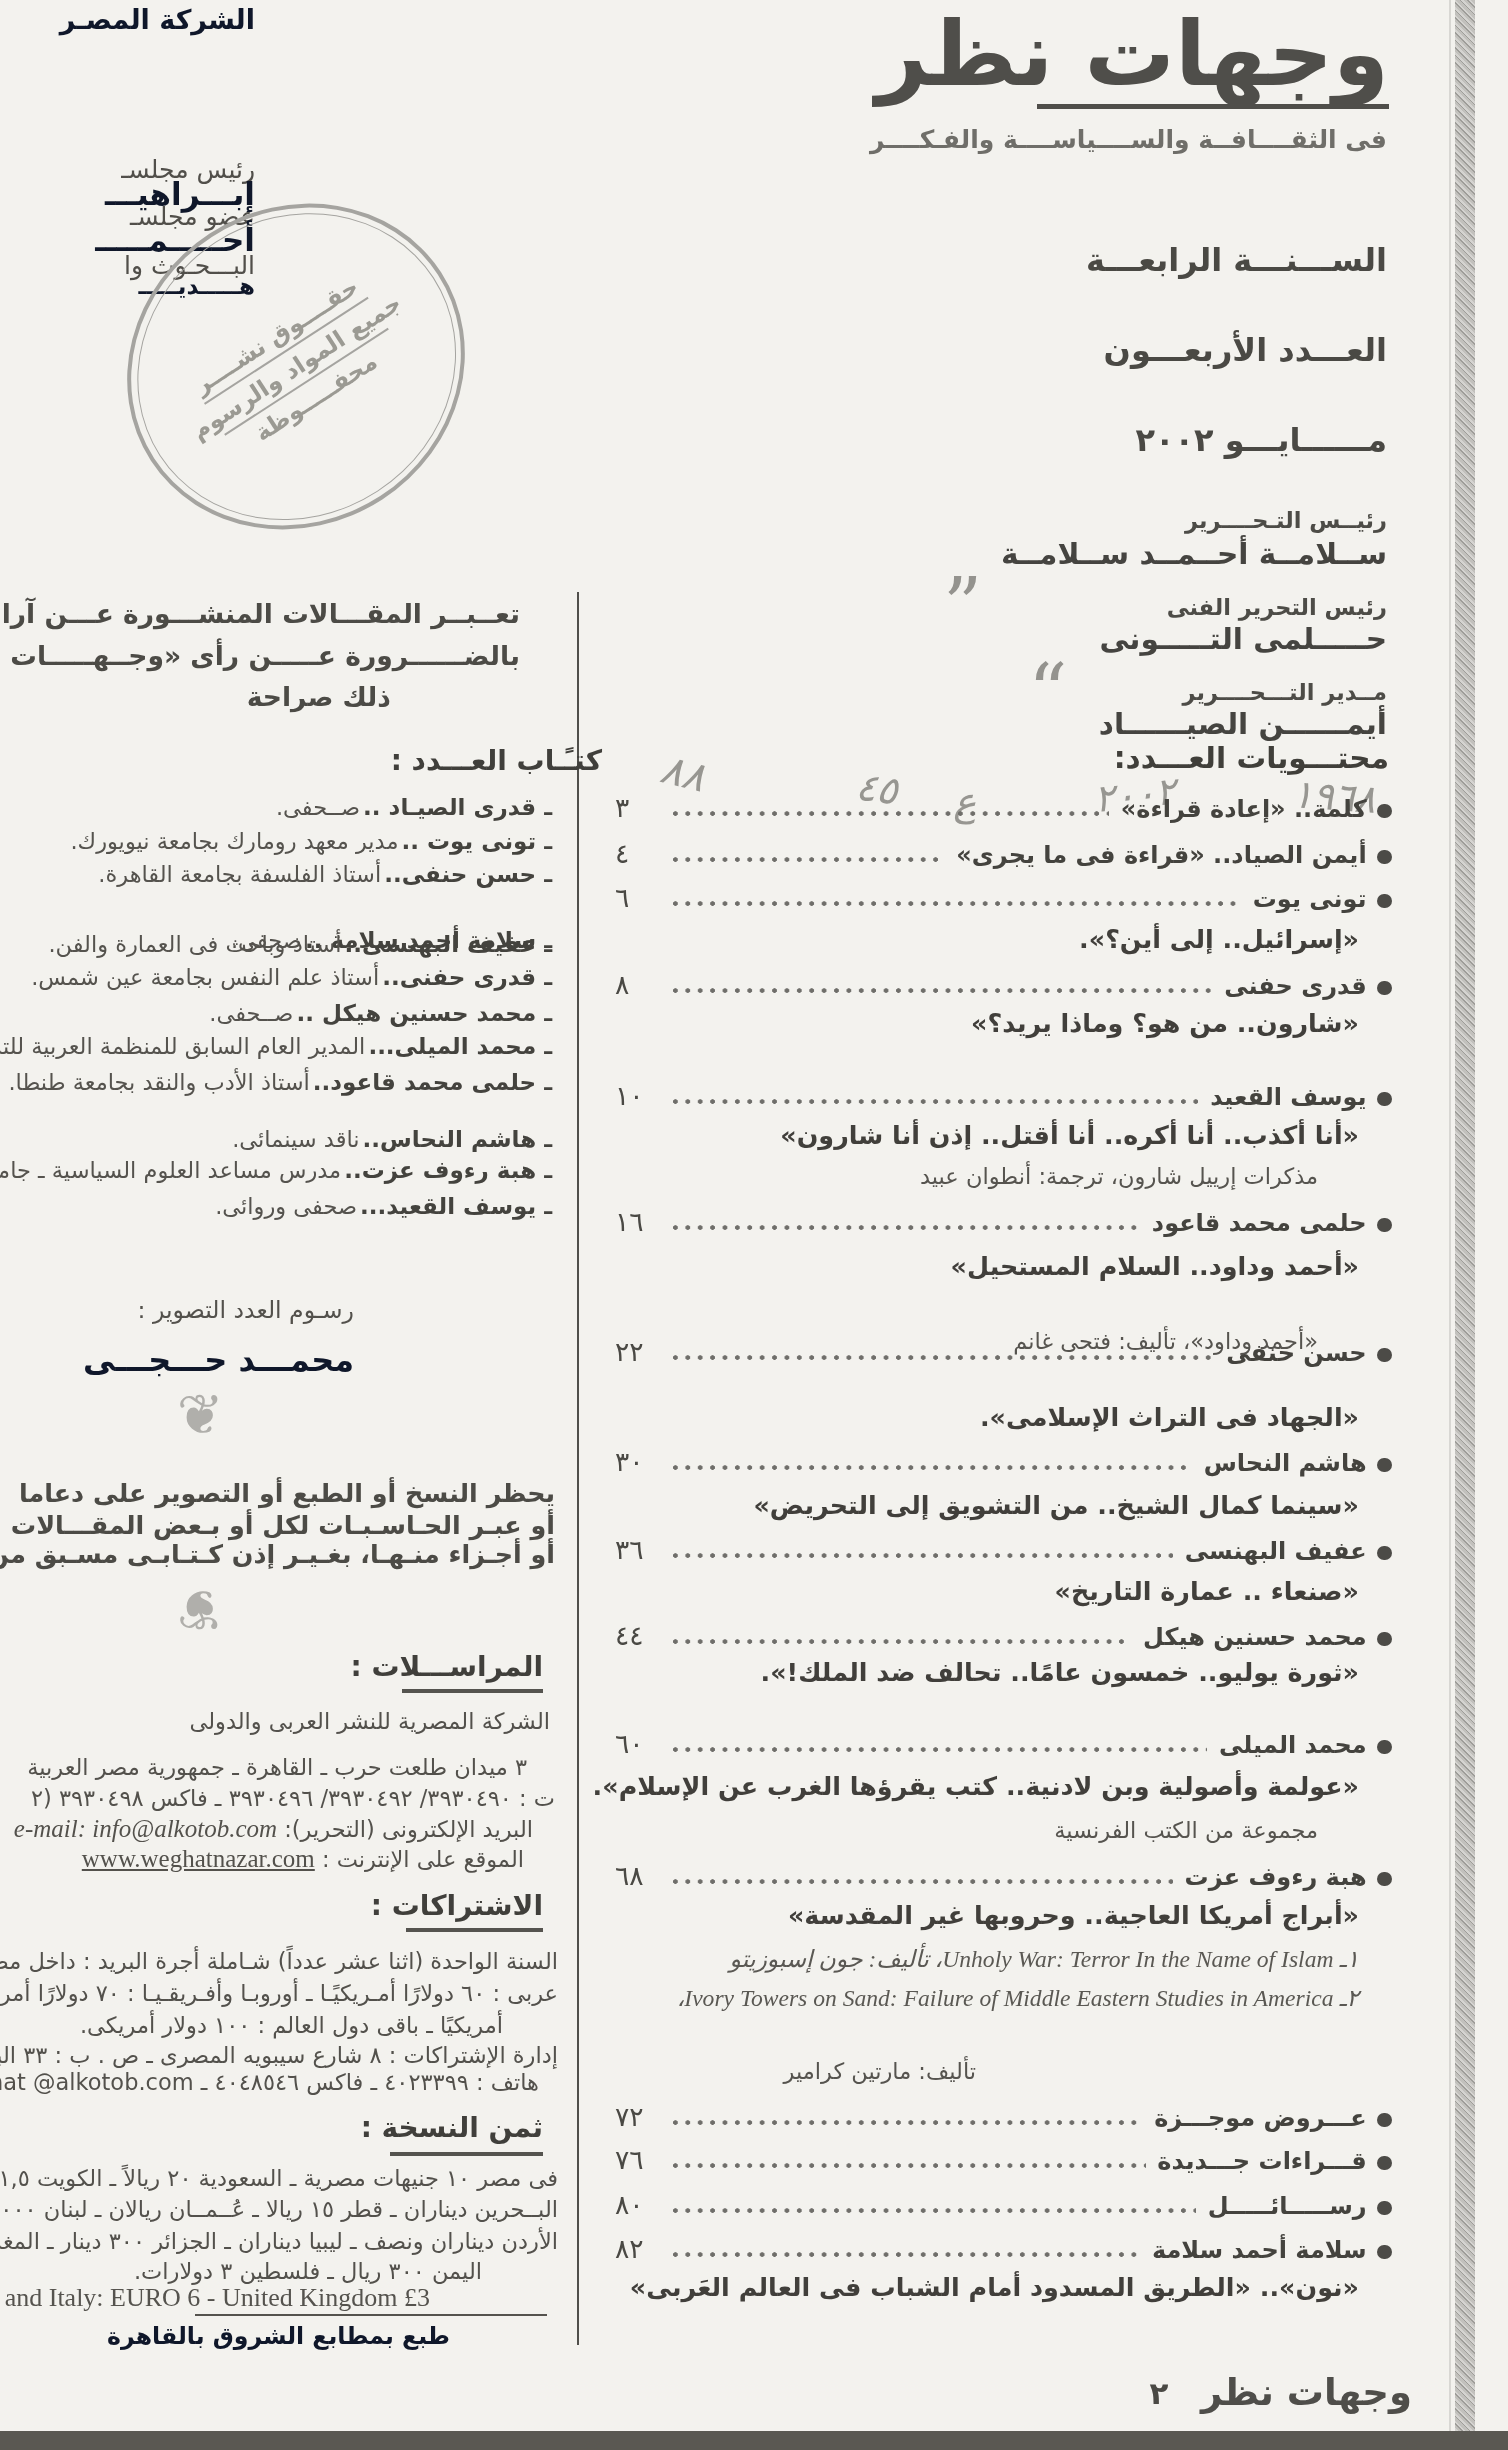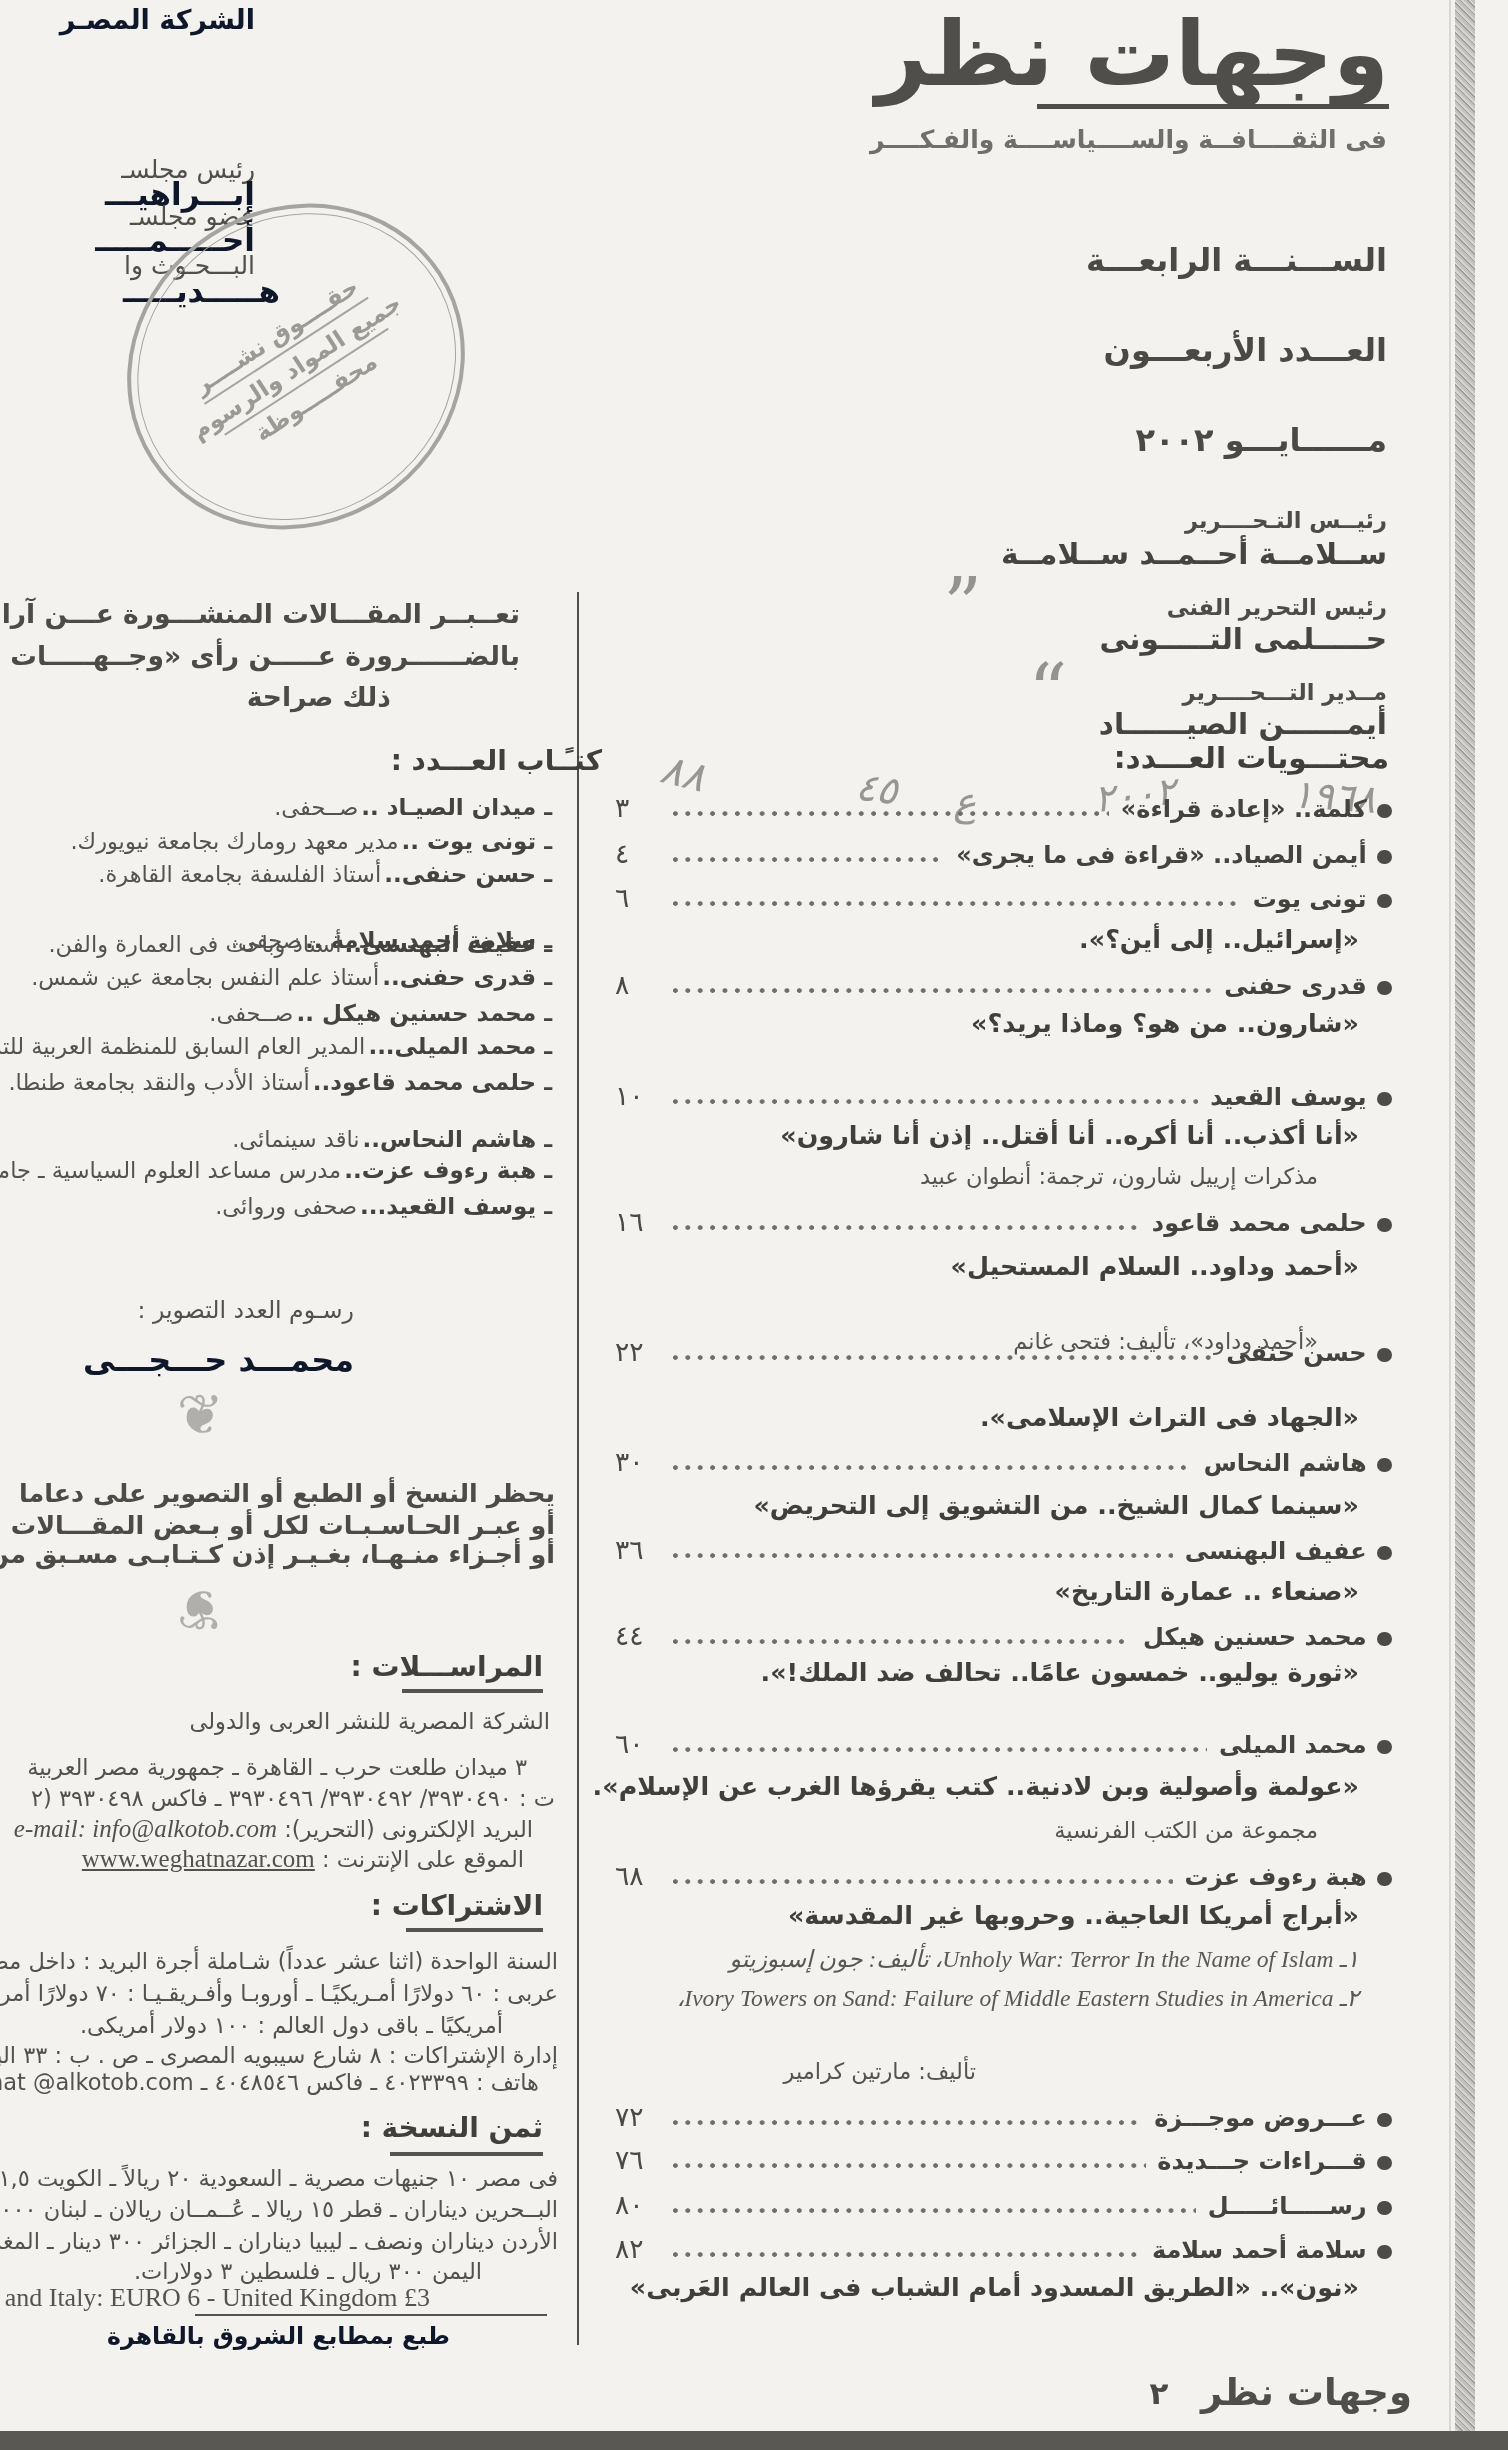--- a/index.html
+++ b/index.html
@@ -204,21 +204,21 @@
   <span class="tpage">٨٢</span>
 </div>
 <div class="ttl" style="top:2272px;">«نون».. «الطريق المسدود أمام الشباب فى العالم العَربى»</div>
 
 <div class="lc cutline bold" style="top:3.5px;font-size:27px;font-weight:bold;">الشركة المصـر</div>
 <div class="lc cutline" style="top:155px;font-size:25px;">رئيس مجلسـ</div>
 <div class="lc cutline bold" style="top:176px;font-size:31px;font-weight:900;">إبـــراهيـــ</div>
 <div class="lc cutline" style="top:202px;font-size:25px;">عضو مجلسـ</div>
 <div class="lc cutline bold" style="top:222px;font-size:31px;font-weight:900;">أحـــــمـــــ</div>
 <div class="lc cutline" style="top:251px;font-size:25px;">البـــحـوث وا</div>
-<div class="lc cutline bold" style="top:273px;font-size:31px;font-weight:900;margin-left:25px;">هـــــديـــــ</div>
+<div class="lc cutline bold" style="top:273px;font-size:23px;font-weight:900;">هـــــديـــــ</div>
 
 <div class="abs stamp">
   <div class="st-o"></div>
   <div class="st-i">
     <span class="st-t">حقــــوق نشــــر</span>
     <span class="st-l"></span>
     <span class="st-t">جميع المواد والرسوم</span>
     <span class="st-l"></span>
     <span class="st-t">محفـــــوظة</span>
   </div>
@@ -226,21 +226,21 @@
 
 <div class="abs divider"></div>
 
 <div class="abs qmark" style="left:943px;top:567px;">”</div>
 <div class="lc quote" style="right:988px;top:598px;">تعــبــر المقـــالات المنشـــورة عـــن آراء مـؤلفـيــهــا، و</div>
 <div class="lc quote" style="right:988px;top:640px;">بالضــــــرورة عـــــن رأى «وجــهـــــات نـظر» إلا إذا أشــــــا</div>
 <div class="lc quote" style="right:1117px;top:681px;">ذلك صراحة</div>
 <div class="abs qmark" style="left:1028px;top:653px;">“</div>
 
 <div class="lc sechead" style="right:906px;top:744px;">كتـًـاب العـــدد :</div>
-<div class="lc" style="right:956px;top:794px;"><span class="wname">ـ ميدان الصيـاد ..</span> <span class="wrole">صــحفى.</span></div>
+<div class="lc" style="right:956px;top:794px;"><span class="wname">ـ قدرى الصيـاد ..</span> <span class="wrole">صــحفى.</span></div>
 <div class="lc" style="right:956px;top:828px;"><span class="wname">ـ تونى يوت ..</span> <span class="wrole">مدير معهد رومارك بجامعة نيويورك.</span></div>
 <div class="lc" style="right:956px;top:861px;"><span class="wname">ـ حسن حنفى..</span> <span class="wrole">أستاذ الفلسفة بجامعة القاهرة.</span></div>
 <div class="lc" style="right:956px;top:895px;margin-top:32px;"><span class="wname">ـ سلامة أحمد سلامة ..</span> <span class="wrole">صحفى.</span></div>
 <div class="lc" style="right:956px;top:931px;"><span class="wname">ـ عفيف البهنسى..</span> <span class="wrole">أستاذ وباحث فى العمارة والفن.</span></div>
 <div class="lc" style="right:956px;top:964px;"><span class="wname">ـ قدرى حفنى..</span> <span class="wrole">أستاذ علم النفس بجامعة عين شمس.</span></div>
 <div class="lc" style="right:956px;top:1000px;"><span class="wname">ـ محمد حسنين هيكل ..</span> <span class="wrole">صــحفى.</span></div>
 <div class="lc" style="right:956px;top:1033px;"><span class="wname">ـ محمد الميلى...</span> <span class="wrole">المدير العام السابق للمنظمة العربية للتربية والعلوم</span></div>
 <div class="lc" style="right:956px;top:1069px;"><span class="wname">ـ حلمى محمد قاعود..</span> <span class="wrole">أستاذ الأدب والنقد بجامعة طنطا.</span></div>
 <div class="lc" style="right:956px;top:1126px;"><span class="wname">ـ هاشم النحاس..</span> <span class="wrole">ناقد سينمائى.</span></div>
 <div class="lc" style="right:956px;top:1157px;"><span class="wname">ـ هبة رءوف عزت..</span> <span class="wrole">مدرس مساعد العلوم السياسية ـ جامعة القاهرة</span></div>

